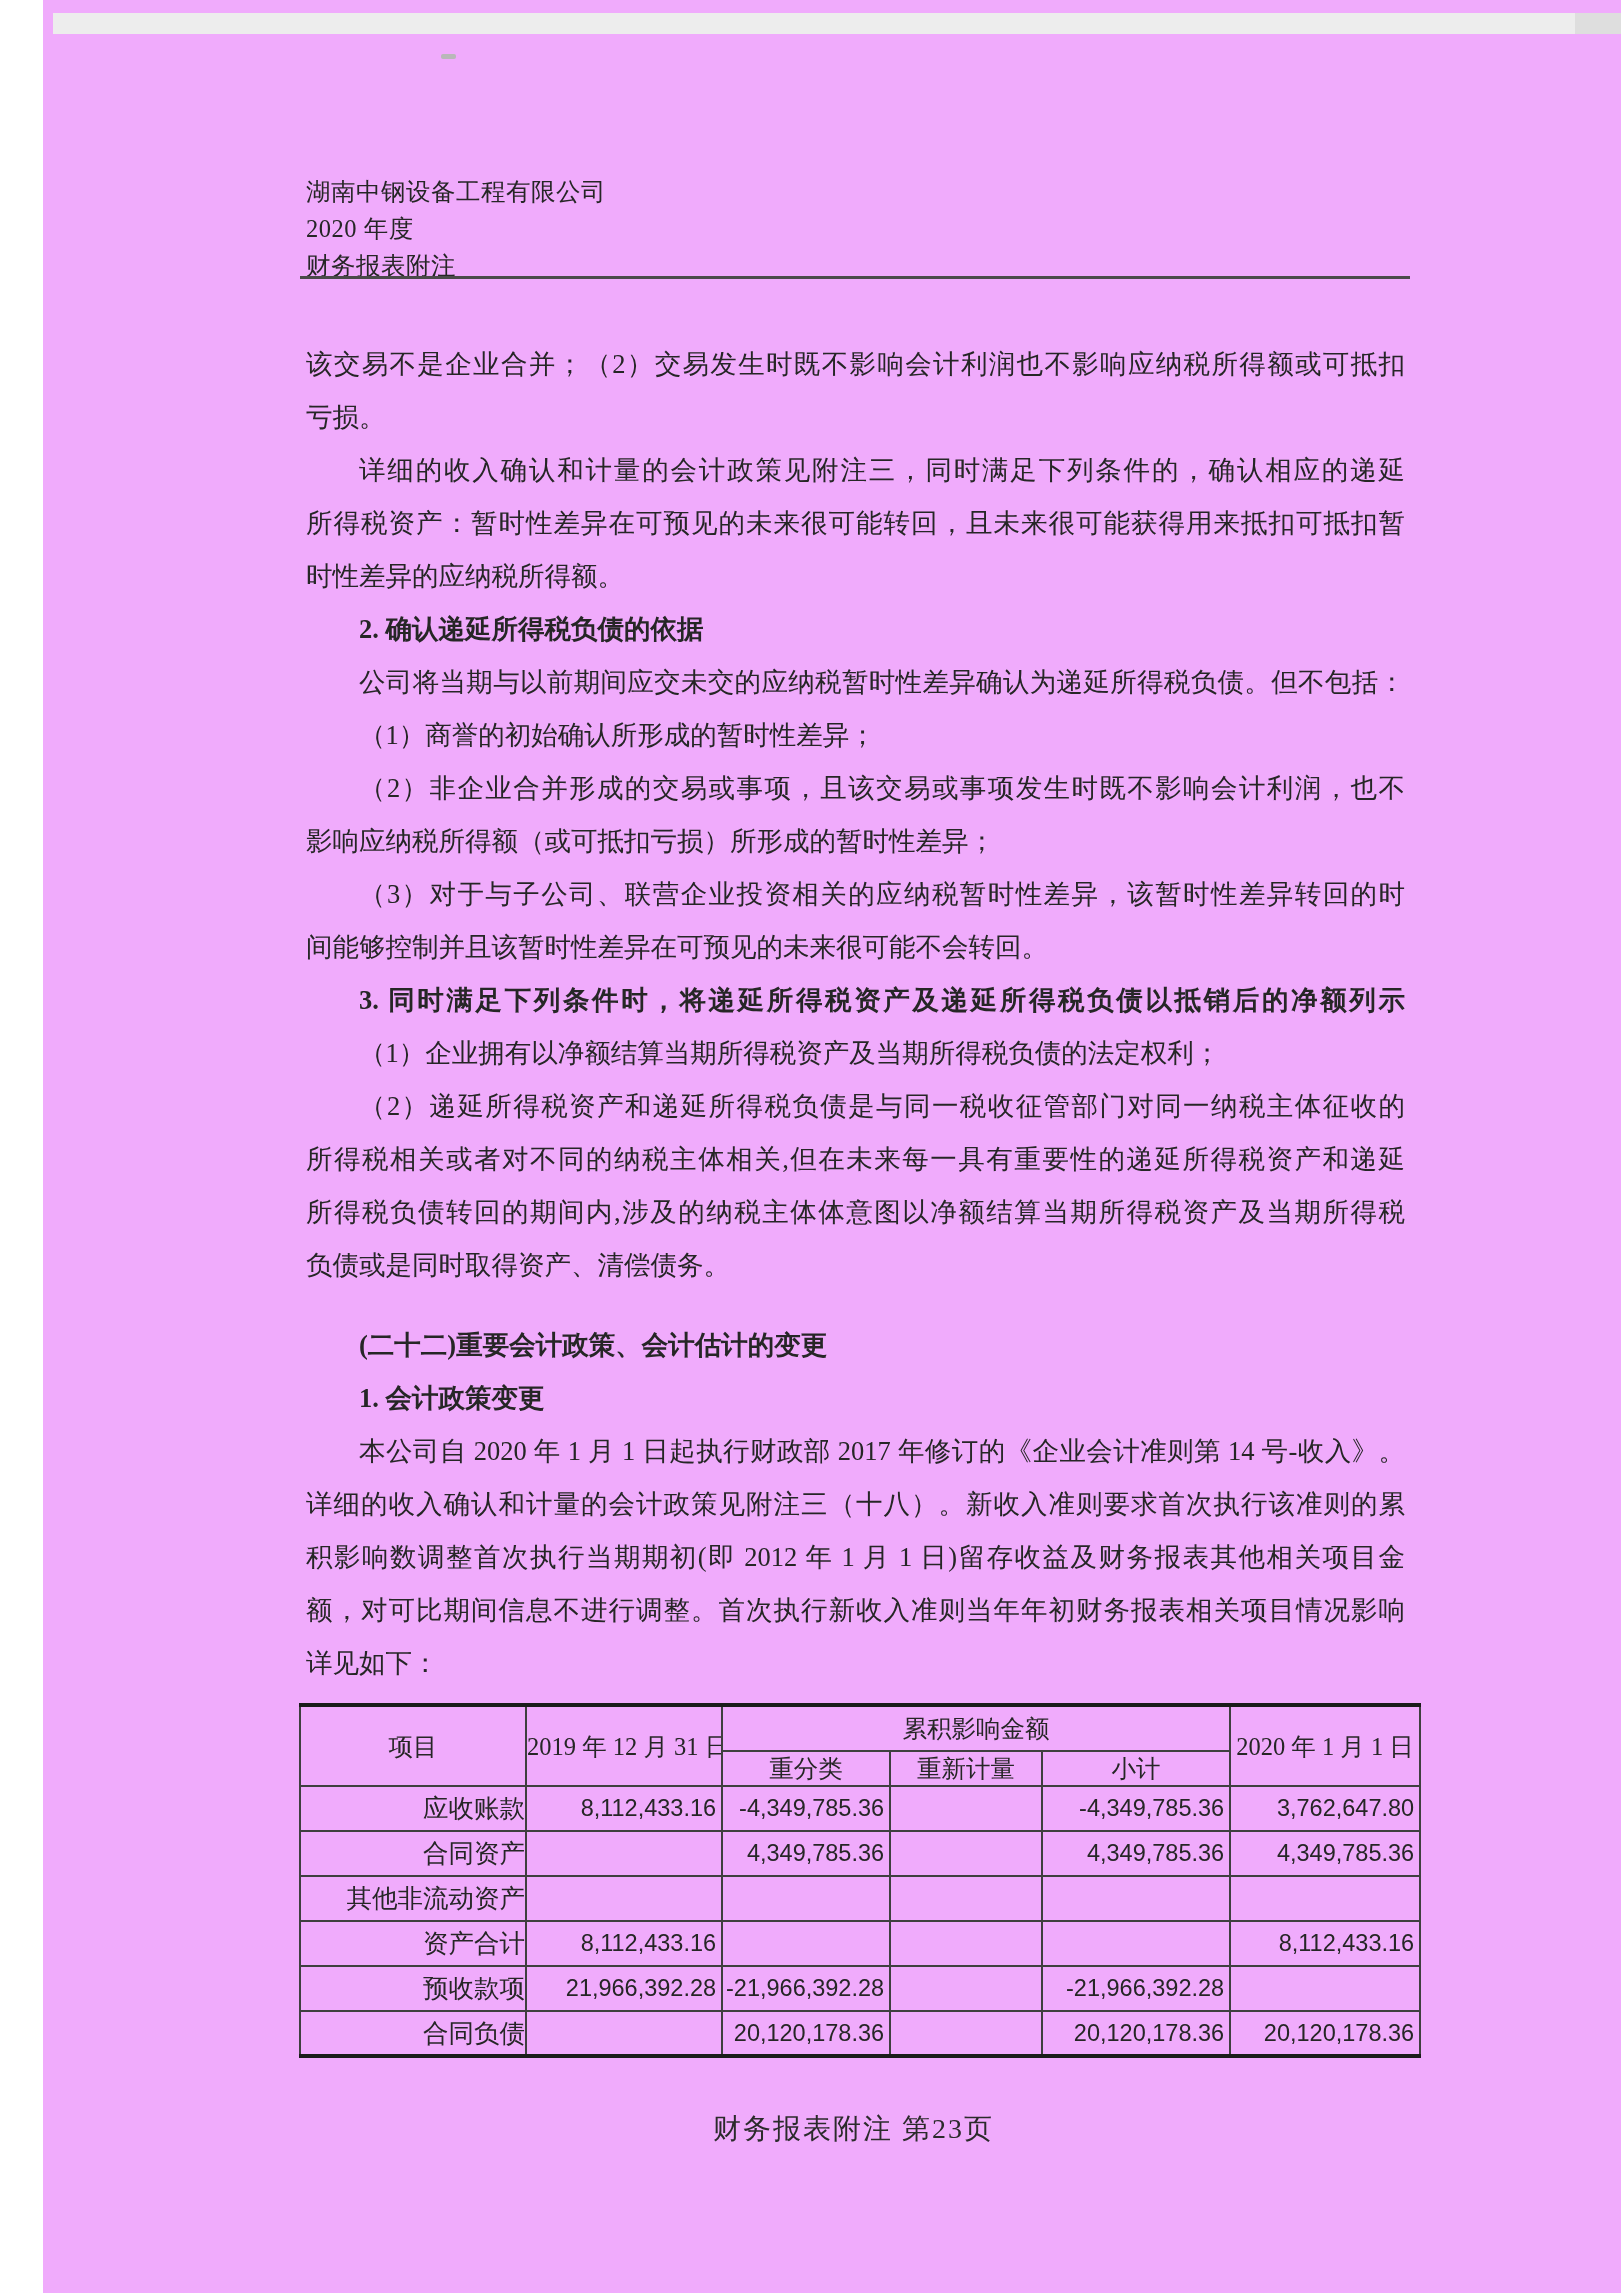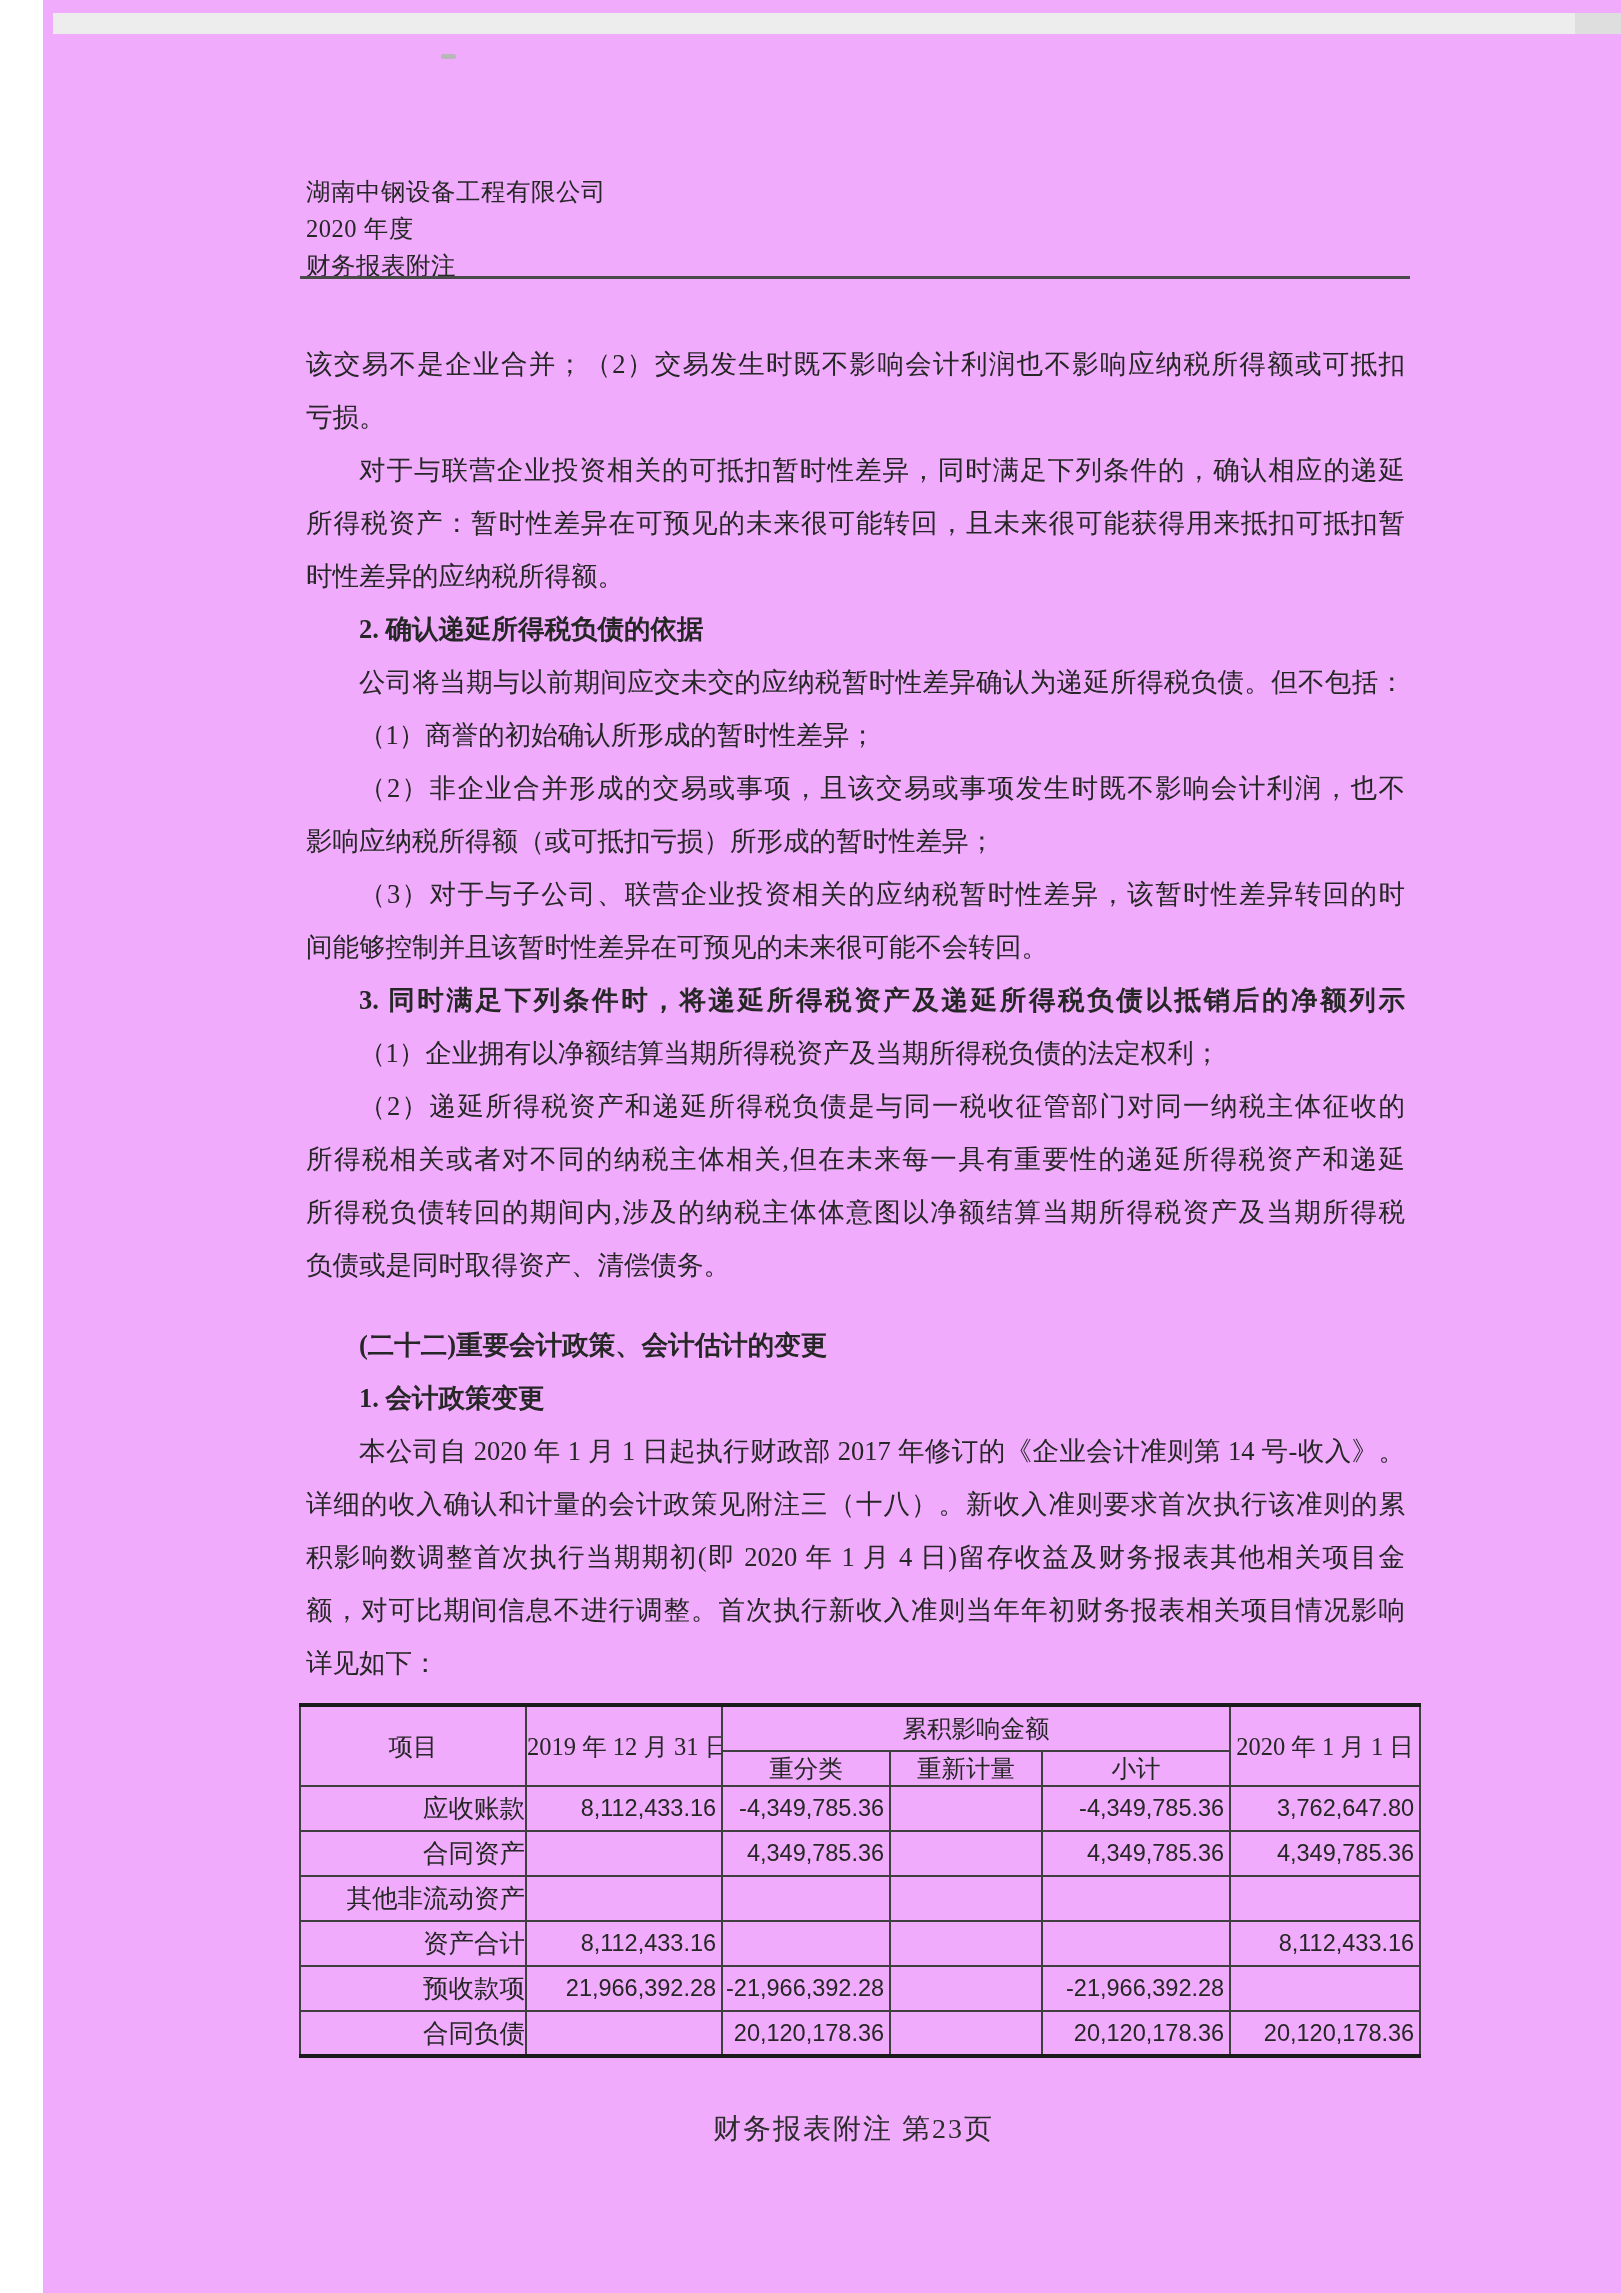--- a/index.html
+++ b/index.html
@@ -65,41 +65,41 @@
   <div class="doc-header">
     <div class="hline">湖南中钢设备工程有限公司</div>
     <div class="hline">2020 年度</div>
     <div class="hline">财务报表附注</div>
   </div>
   <div class="header-rule"></div>
 
   <div class="body-text" id="body-lines">
       <div class="line fill">该交易不是企业合并；（2）交易发生时既不影响会计利润也不影响应纳税所得额或可抵扣</div>
       <div class="line">亏损。</div>
-      <div class="line fill indent">对于与联营企业投资相关的可抵扣暂时性差异，同时满足下列条件的，确认相应的递延</div>
+      <div class="line fill indent">详细的收入确认和计量的会计政策见附注三，同时满足下列条件的，确认相应的递延</div>
       <div class="line fill">所得税资产：暂时性差异在可预见的未来很可能转回，且未来很可能获得用来抵扣可抵扣暂</div>
       <div class="line">时性差异的应纳税所得额。</div>
       <div class="line indent bold">2. 确认递延所得税负债的依据</div>
       <div class="line fill indent">公司将当期与以前期间应交未交的应纳税暂时性差异确认为递延所得税负债。但不包括：</div>
       <div class="line indent">（1）商誉的初始确认所形成的暂时性差异；</div>
       <div class="line fill indent">（2）非企业合并形成的交易或事项，且该交易或事项发生时既不影响会计利润，也不</div>
       <div class="line">影响应纳税所得额（或可抵扣亏损）所形成的暂时性差异；</div>
       <div class="line fill indent">（3）对于与子公司、联营企业投资相关的应纳税暂时性差异，该暂时性差异转回的时</div>
       <div class="line">间能够控制并且该暂时性差异在可预见的未来很可能不会转回。</div>
       <div class="line fill indent bold">3. 同时满足下列条件时，将递延所得税资产及递延所得税负债以抵销后的净额列示</div>
       <div class="line indent">（1）企业拥有以净额结算当期所得税资产及当期所得税负债的法定权利；</div>
       <div class="line fill indent">（2）递延所得税资产和递延所得税负债是与同一税收征管部门对同一纳税主体征收的</div>
       <div class="line fill">所得税相关或者对不同的纳税主体相关,但在未来每一具有重要性的递延所得税资产和递延</div>
       <div class="line fill">所得税负债转回的期间内,涉及的纳税主体体意图以净额结算当期所得税资产及当期所得税</div>
       <div class="line">负债或是同时取得资产、清偿债务。</div>
       <div class="line indent bold gap">(二十二)重要会计政策、会计估计的变更</div>
       <div class="line indent bold">1. 会计政策变更</div>
       <div class="line fill indent">本公司自 2020 年 1 月 1 日起执行财政部 2017 年修订的《企业会计准则第 14 号-收入》。</div>
       <div class="line fill">详细的收入确认和计量的会计政策见附注三（十八）。新收入准则要求首次执行该准则的累</div>
-      <div class="line fill">积影响数调整首次执行当期期初(即 2020 年 1 月 4 日)留存收益及财务报表其他相关项目金</div>
+      <div class="line fill">积影响数调整首次执行当期期初(即 2012 年 1 月 1 日)留存收益及财务报表其他相关项目金</div>
       <div class="line fill">额，对可比期间信息不进行调整。首次执行新收入准则当年年初财务报表相关项目情况影响</div>
       <div class="line">详见如下：</div>
     </div>
 
   <table class="impact-table">
     <colgroup>
       <col style="width:226px">
         <col style="width:196px">
         <col style="width:168px">
       <col style="width:152px">

